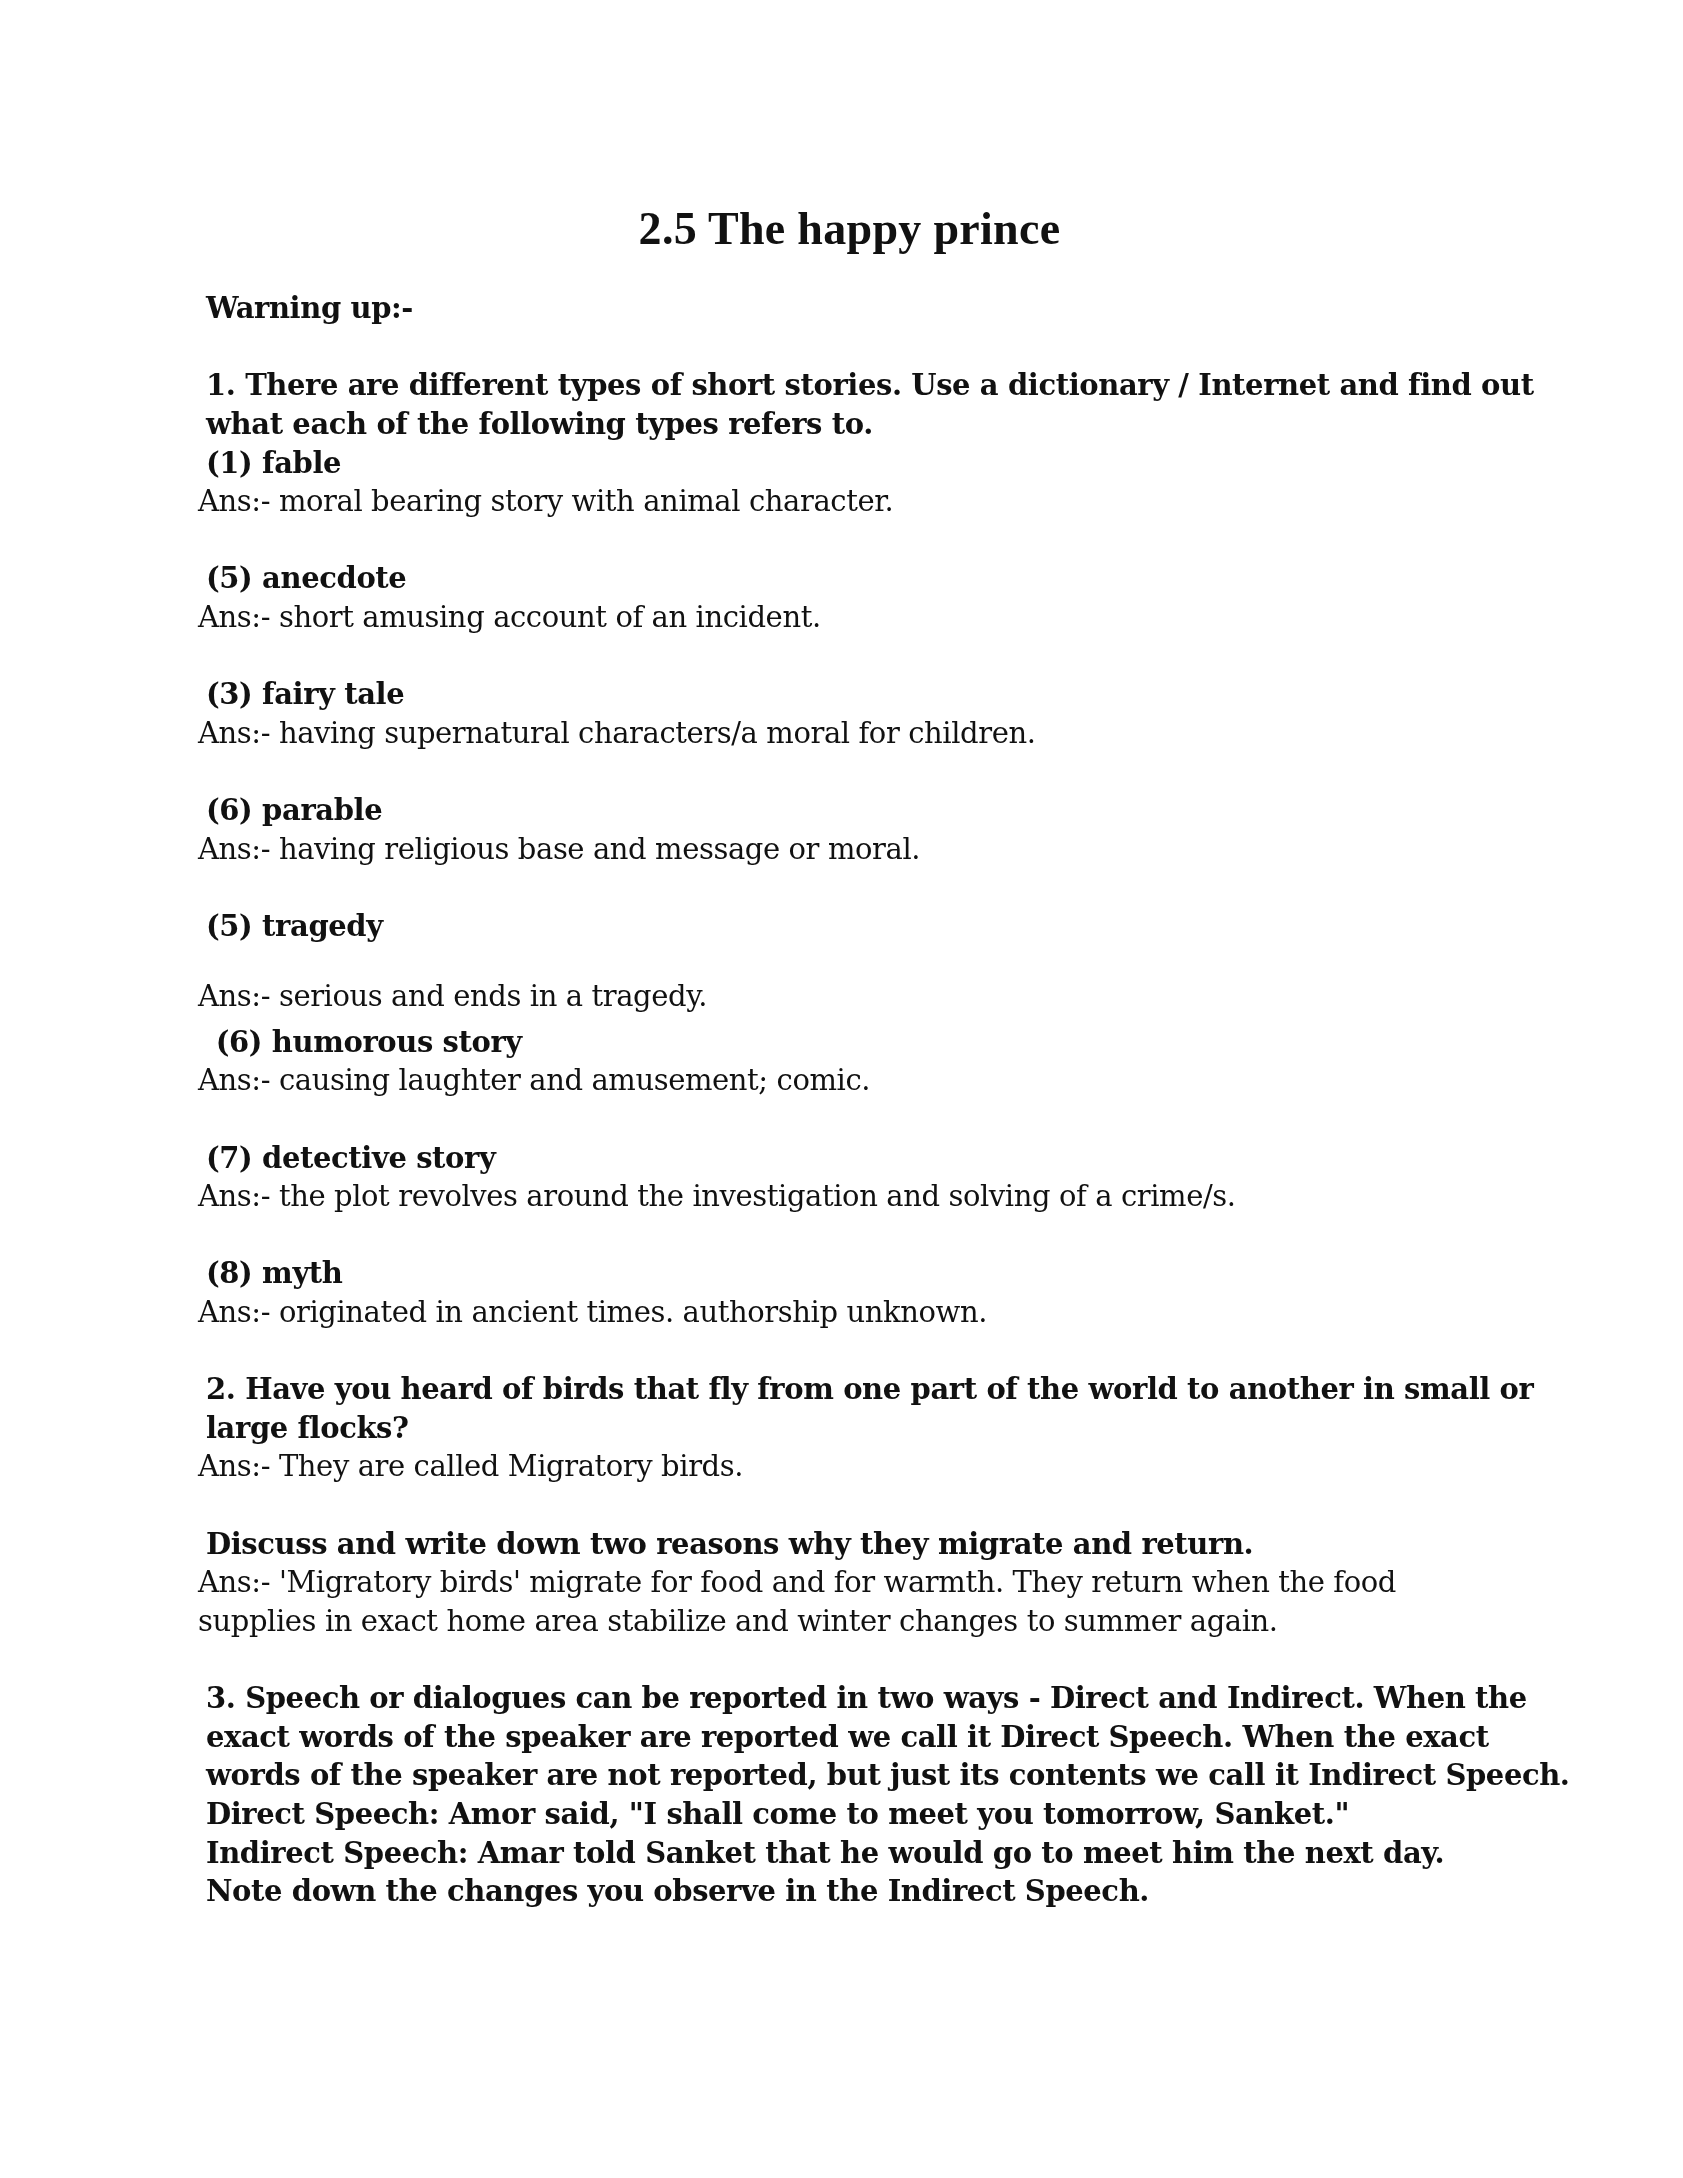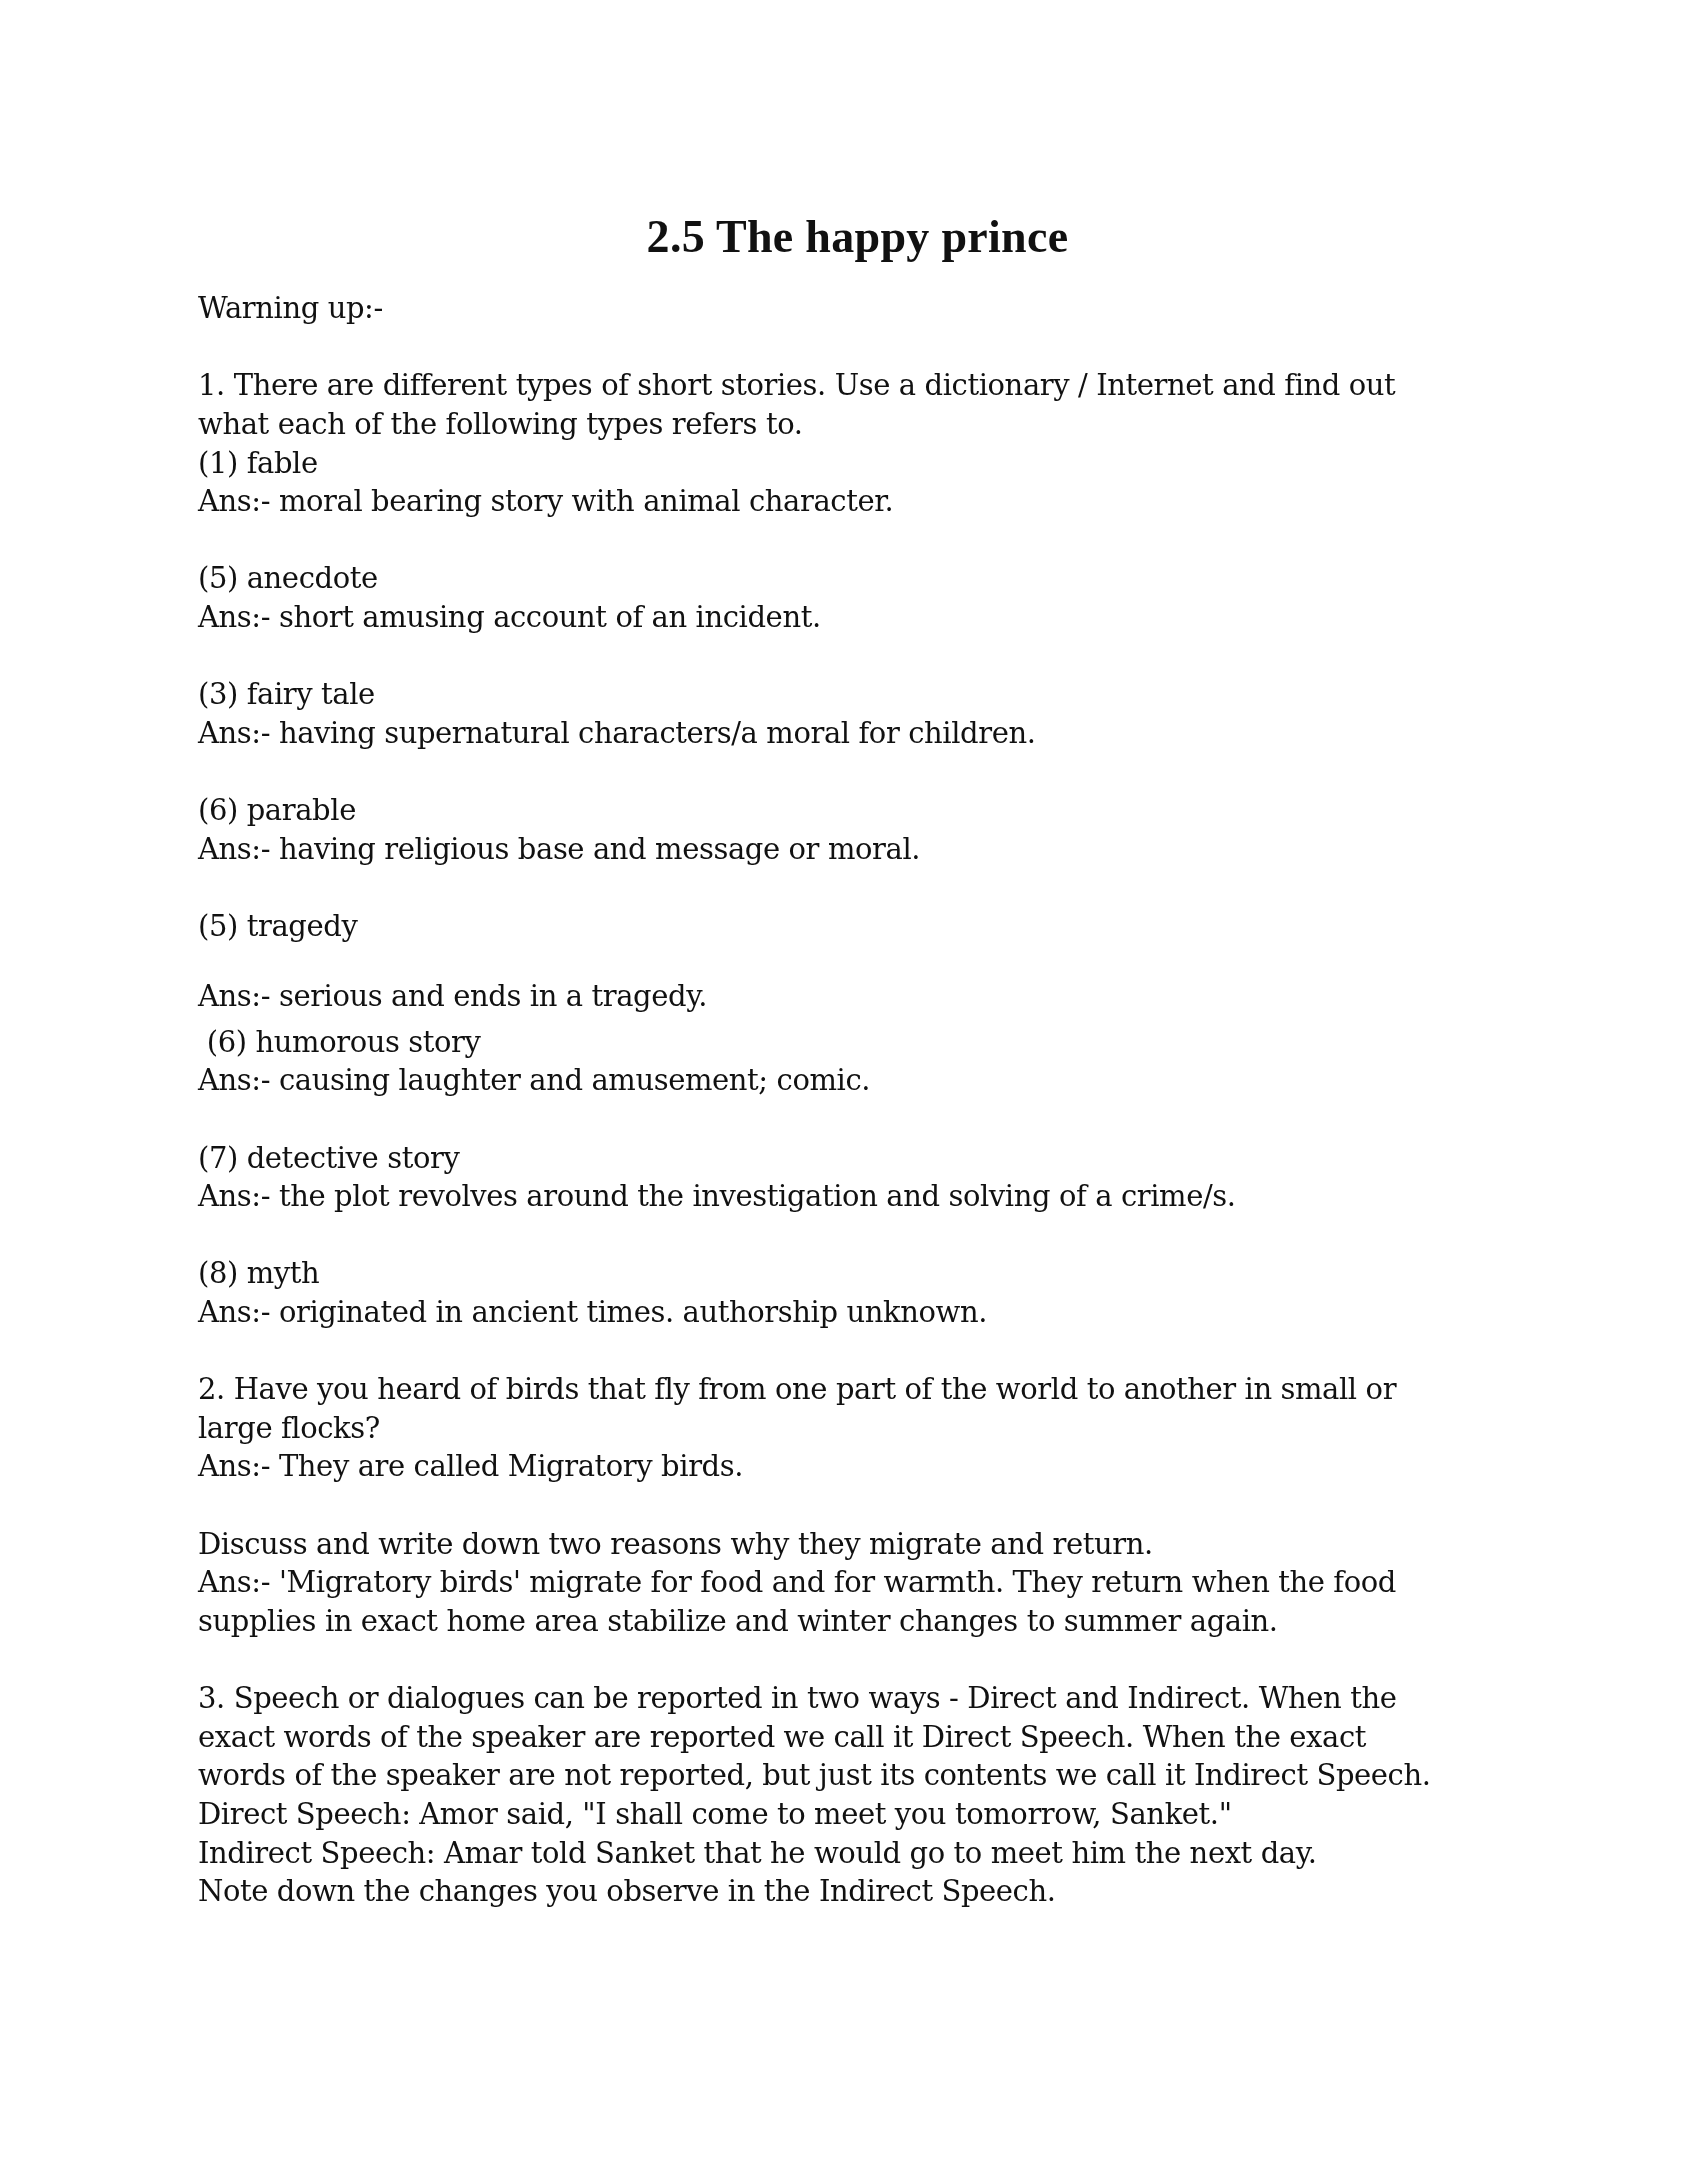--- a/index.html
+++ b/index.html
@@ -24,31 +24,31 @@
     .title {
       position: absolute;
       left: 0;
       width: 1287px;
       top: 194px;
       text-align: center;
       font-family: "Liberation Serif", "DejaVu Serif", serif;
       font-weight: bold;
       font-size: 46px;
       letter-spacing: 0.3px;
-      margin: 16px;
+      margin: 8px;
     }
     .line {
       position: absolute;
       left: 0;
       white-space: nowrap;
       font-size: 29px;
       line-height: 39px;
       letter-spacing: -0.4px;
     }
-    .bold { font-weight: normal; }
+    .bold { font-weight: bold; margin-left: 8px; }
     .ans-label { font-weight: normal; }
     .ans-text { font-weight: normal; }
   </style>
 </head>
 <body>
 
 <div class="page">
 
   <h1 class="title">2.5 The happy prince</h1>
 

